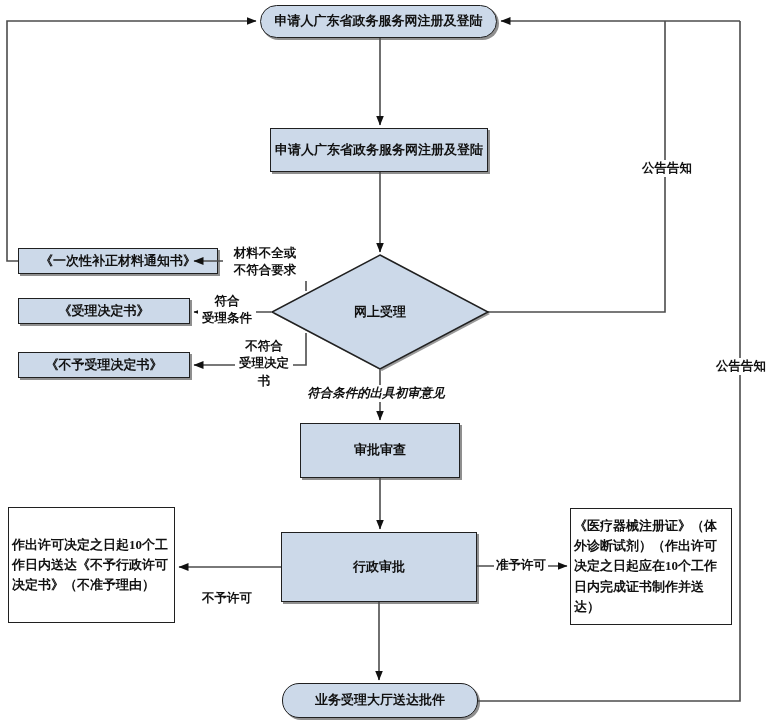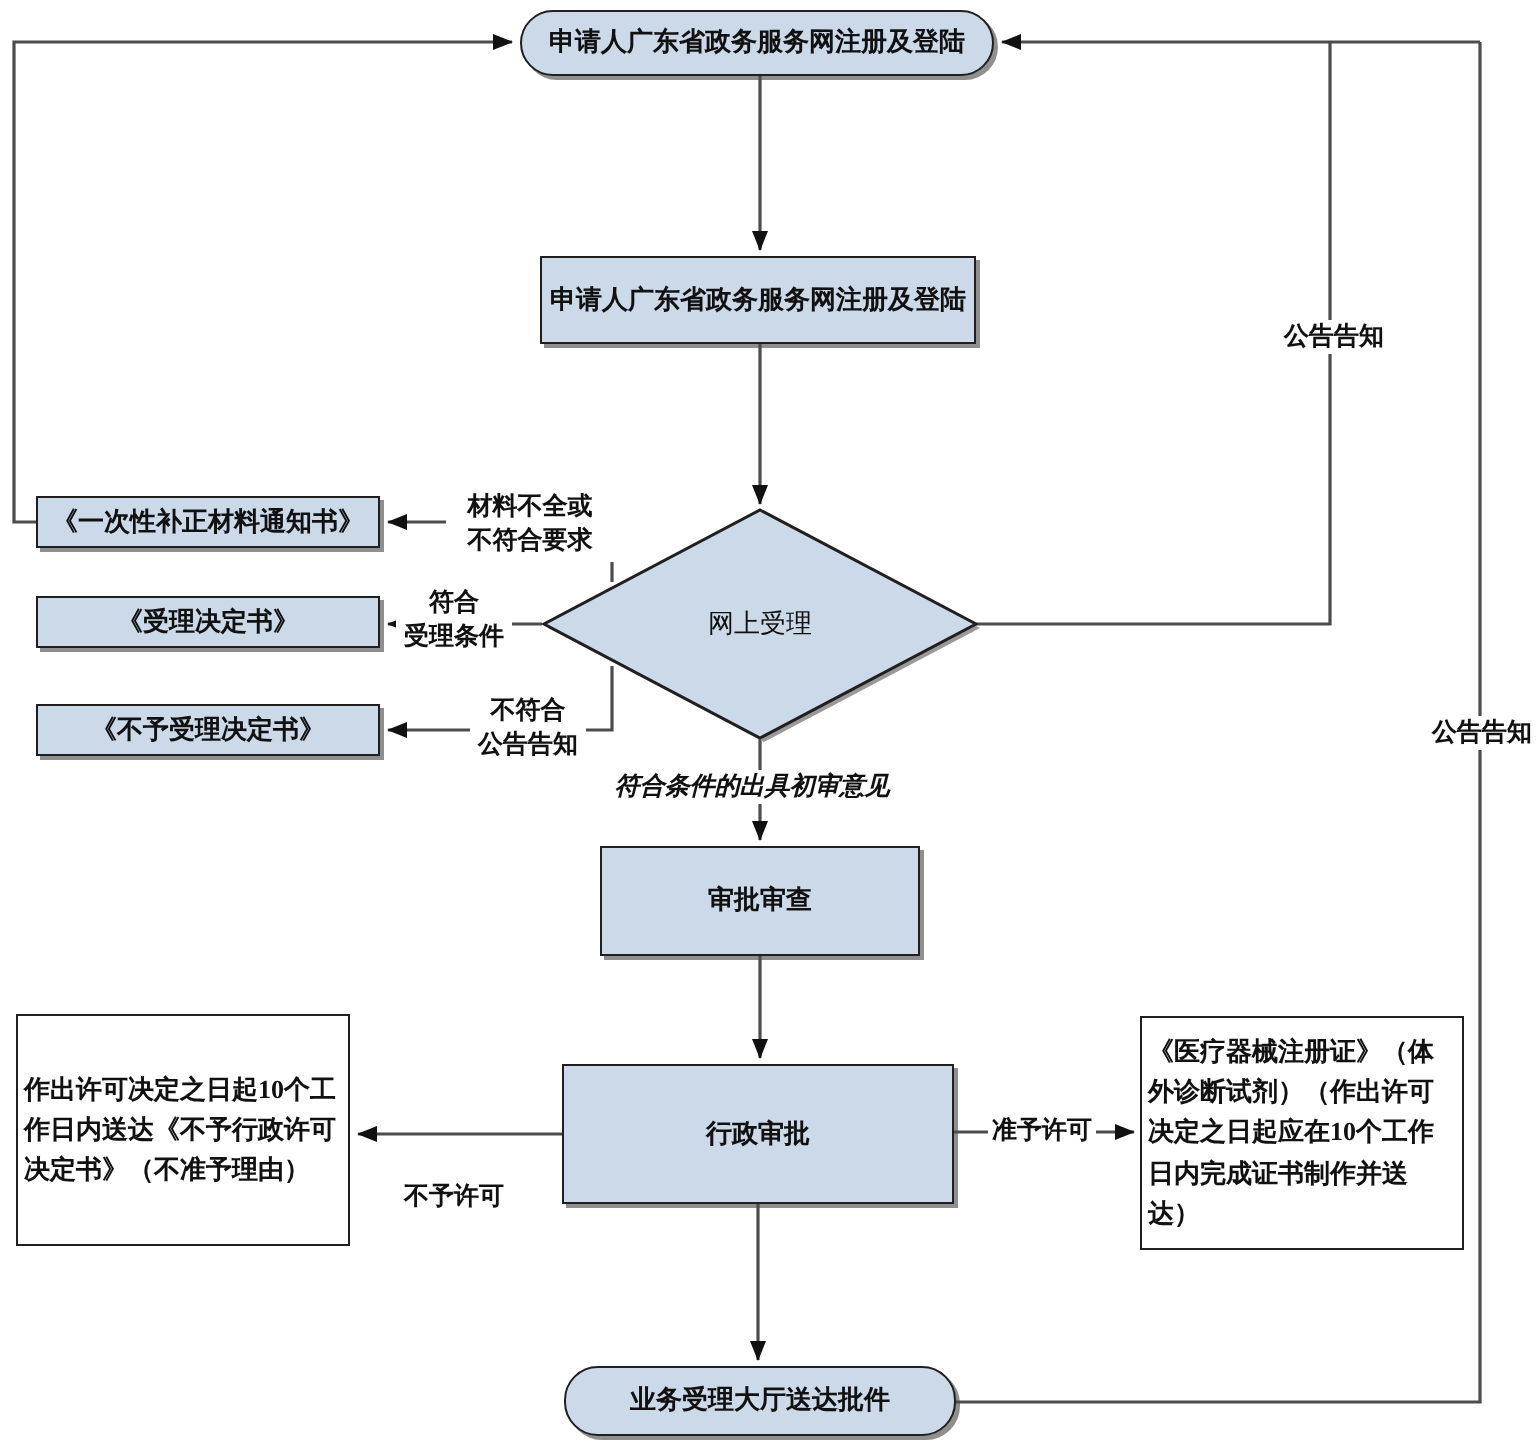--- a/index.html
+++ b/index.html
@@ -9,21 +9,21 @@
         justify-content:center;text-align:center;font-weight:bold;font-size:13px;
         line-height:1.3;z-index:4;}
   .blue{background:#ccd9e9;border:1.5px solid #202020;box-shadow:2px 2px 0 #8f8f8f;}
   .stadium{border-radius:17px;}
   .white{background:#ffffff;border:1.5px solid #202020;text-align:left;
          justify-content:flex-start;padding:4px 3px;line-height:1.55;font-size:13px;}
   .connectors{position:absolute;left:0;top:0;z-index:5;}
   .edge-label{position:absolute;background:#ffffff;font-weight:bold;font-size:12.5px;
               display:flex;align-items:center;justify-content:center;text-align:center;
               white-space:pre-line;line-height:1.4;z-index:6;}
-  .free-label{position:absolute;background:transparent;font-weight:normal;font-size:13px;
+  .free-label{position:absolute;background:transparent;font-weight:bold;font-size:13px;
               display:flex;align-items:center;justify-content:center;text-align:center;z-index:6;}
 </style>
 </head>
 <body>
 
 <svg class="connectors" width="769" height="722" viewBox="0 0 769 722">
   <defs>
     <marker id="ah" markerUnits="userSpaceOnUse" markerWidth="12" markerHeight="10" refX="9.5" refY="4" orient="auto">
       <polygon points="0,0 10,4 0,8" fill="#111111"></polygon>
     </marker>
@@ -54,21 +54,21 @@
   <polygon points="382,257 490,314 382,371 274,314" fill="#9a9a9a" stroke="none"></polygon>
   <polygon points="380,255 488,312 380,369 272,312" fill="#ccd9e9" stroke="#202020" stroke-width="1.5"></polygon>
 </svg>
 
 <div class="node blue stadium" style="left:260px;top:5px;width:237px;height:33px;">申请人广东省政务服务网注册及登陆</div>
 
 <div class="node blue" style="left:270px;top:128px;width:218px;height:44px;">申请人广东省政务服务网注册及登陆</div>
 
 <div class="free-label" style="left:330px;top:303px;width:100px;height:18px;">网上受理</div>
 
-<div class="node blue" style="left:18px;top:248px;width:172px;height:26px;">《一次性补正材料通知书》</div>
+<div class="node blue" style="left:18px;top:248px;width:200px;height:26px;">《一次性补正材料通知书》</div>
 
 <div class="node blue" style="left:18px;top:298px;width:172px;height:26px;">《受理决定书》</div>
 
 <div class="node blue" style="left:18px;top:352px;width:172px;height:26px;">《不予受理决定书》</div>
 
 <div class="node blue" style="left:300px;top:423px;width:160px;height:55px;">审批审查</div>
 
 <div class="node blue" style="left:281px;top:532px;width:196px;height:70px;">行政审批</div>
 
 <div class="node white" style="left:8px;top:507px;width:167px;height:116px;">作出许可决定之日起10个工作日内送达《不予行政许可决定书》（不准予理由）</div>
@@ -77,21 +77,21 @@
 
 <div class="node blue stadium" style="left:282px;top:683px;width:196px;height:35px;">业务受理大厅送达批件</div>
 
 <div class="edge-label" style="left:223px;top:243px;width:84px;height:38px;font-family:Liberation Serif, serif;">材料不全或
 不符合要求</div>
 
 <div class="edge-label" style="left:198px;top:291px;width:58px;height:38px;">符合
 受理条件</div>
 
 <div class="edge-label" style="left:235px;top:345px;width:58px;height:38px;">不符合
-公告告知</div>
+受理决定书</div>
 
 <div class="edge-label" style="left:302px;top:385px;width:148px;height:17px;font-style:italic;">符合条件的出具初审意见</div>
 
 <div class="edge-label" style="left:200px;top:590px;width:54px;height:17px;">不予许可</div>
 
 <div class="edge-label" style="left:494px;top:557px;width:54px;height:17px;">准予许可</div>
 
 <div class="edge-label" style="left:640px;top:160px;width:54px;height:17px;">公告告知</div>
 
 <div class="edge-label" style="left:714px;top:358px;width:54px;height:17px;">公告告知</div>

